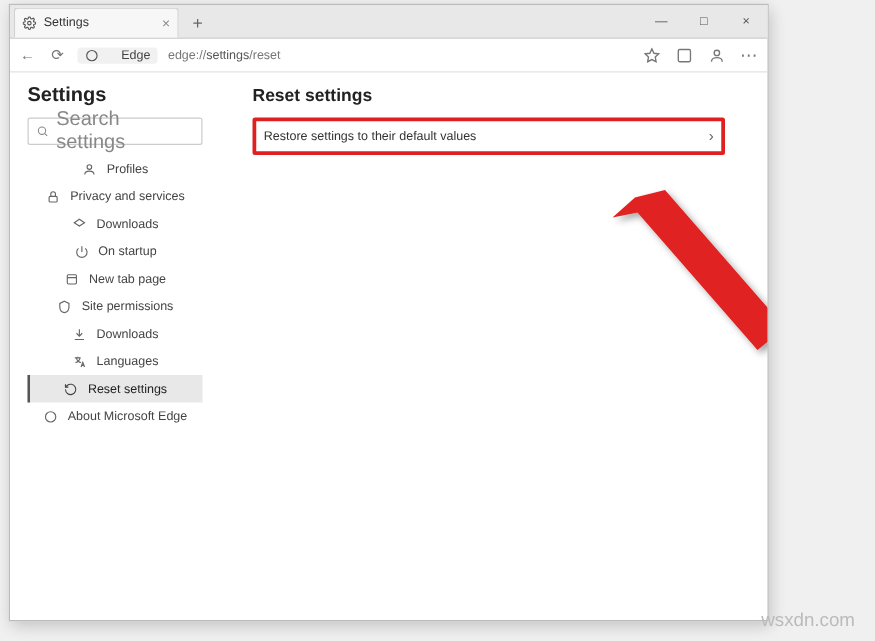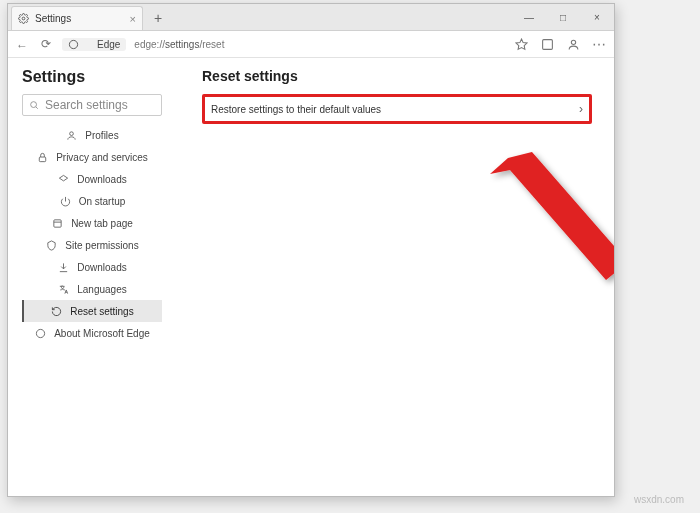--- a/index.html
+++ b/index.html
@@ -86,21 +86,21 @@
   .sidebar {
     width: 162px;
     padding: 10px 8px 0 14px;
     border-right: none;
   }
   .sidebar h1 { font-size: 16px; font-weight:600; margin-bottom: 8px; color:#222; }
   .search {
     display:flex; align-items:center; gap:6px;
     border:1px solid #ccc; border-radius:2px;
     height:22px; padding:0 6px; margin-bottom:8px;
-    color:#888; font-size:12px;text-align:center;
+    color:#888; font-size:16px;
   }
   .navlist { list-style:none; }
   .navitem {
     display:flex; align-items:center; gap:7px;
     height:22px; padding:0 4px 0 2px;
     font-size:10px; color:#444;
     border-left: 2px solid transparent;
     cursor: default;
     justify-content: center;
   }
@@ -111,33 +111,33 @@
   .navitem .nicon { width:13px; color:#666; display:flex; justify-content:center; }
   .main { flex:1; padding: 10px 22px 0 32px; position:relative; }
   .main h2 { font-size: 14px; font-weight:600; margin-bottom:10px; color:#222; }
   .row {
     height: 30px;
     display:flex; align-items:center;
     padding: 0 6px;
     font-size:10px; color:#333;
     border: 3px solid #e02020;
     border-radius:2px;
-    margin-right: 0;
+    margin-right: 12px;
     position: relative;
   }
   .row .chev { margin-left:auto; color:#666; font-size:12px; }
   
   .arrow-svg {
     position:absolute;
     left: 320px; top: 92px;
     pointer-events:none;
   }
   .watermark {
     position:absolute; right:16px; bottom:8px;
-    font-size:10px; color:#bbb;
+    font-size:15px; color:#bbb;
   }
   svg { display:block; }
 </style>
 </head>
 <body>
 
 <div class="window">
 
   <div class="tabstrip">
     <div class="tab">

